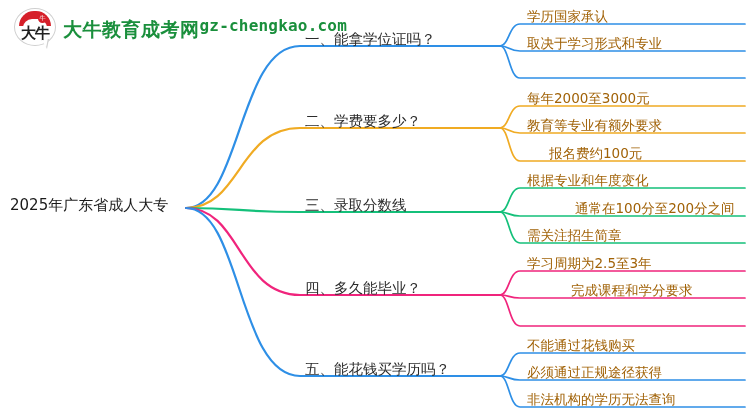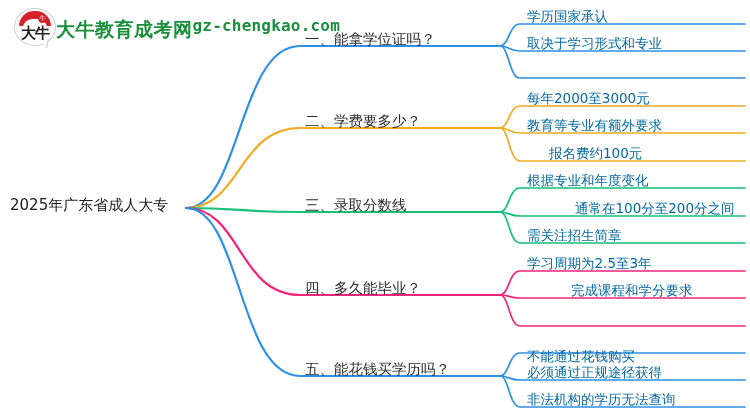--- a/index.html
+++ b/index.html
@@ -8,21 +8,21 @@
     background:#ffffff;
     font-family:"Liberation Sans","DejaVu Sans",sans-serif;
     overflow:hidden;
     position:relative;
   }
   #mindmap-root{position:relative;width:750px;height:410px;}
 
   
   #logo{
     position:absolute;left:14px;top:8px;
-    display:flex;align-items:center;
+    display:flex;align-items:center;gap:7px;
     z-index:5;
   }
   .logo-mark{
     position:relative;width:42px;height:42px;flex:0 0 42px;
   }
   .logo-bubble{
     position:absolute;left:0;top:0;width:42px;height:38px;
     background:#ffffff;border:1.6px solid #cfcfcf;border-radius:50%;
     box-sizing:border-box;
   }
@@ -78,21 +78,21 @@
   
   .branch-title{
     position:absolute;z-index:4;white-space:nowrap;
     font-size:14.5px;color:#2b2b2b;font-weight:normal;
     font-family:"DejaVu Sans",sans-serif;
   }
 
   
   .leaf{
     position:absolute;z-index:4;white-space:nowrap;
-    font-size:13.5px;color:#0369a1;
+    font-size:13.5px;color:#a16207;
     font-family:"DejaVu Sans",sans-serif;
   }
 </style>
 </head>
 <body>
 
 <div id="mindmap-root">
 
   <div id="logo">
     <div class="logo-mark">
@@ -146,17 +146,17 @@
   <div class="leaf" style="left:527px;top:117px;">教育等专业有额外要求</div>
   <div class="leaf" style="left:549px;top:145px;">报名费约100元</div>
 
   <div class="leaf" style="left:527px;top:172px;">根据专业和年度变化</div>
   <div class="leaf" style="left:527px;top:200px;margin-left:48px;">通常在100分至200分之间</div>
   <div class="leaf" style="left:527px;top:227px;">需关注招生简章</div>
 
   <div class="leaf" style="left:527px;top:255px;">学习周期为2.5至3年</div>
   <div class="leaf" style="left:552px;top:282px;margin-left:19px;">完成课程和学分要求</div>
 
-  <div class="leaf" style="left:527px;top:348px;">不能通过花钱购买</div>
+  <div class="leaf" style="left:527px;top:337px;">不能通过花钱购买</div>
   <div class="leaf" style="left:527px;top:364px;">必须通过正规途径获得</div>
   <div class="leaf" style="left:527px;top:391px;">非法机构的学历无法查询</div>
 
 </div>
 
 </body></html>

